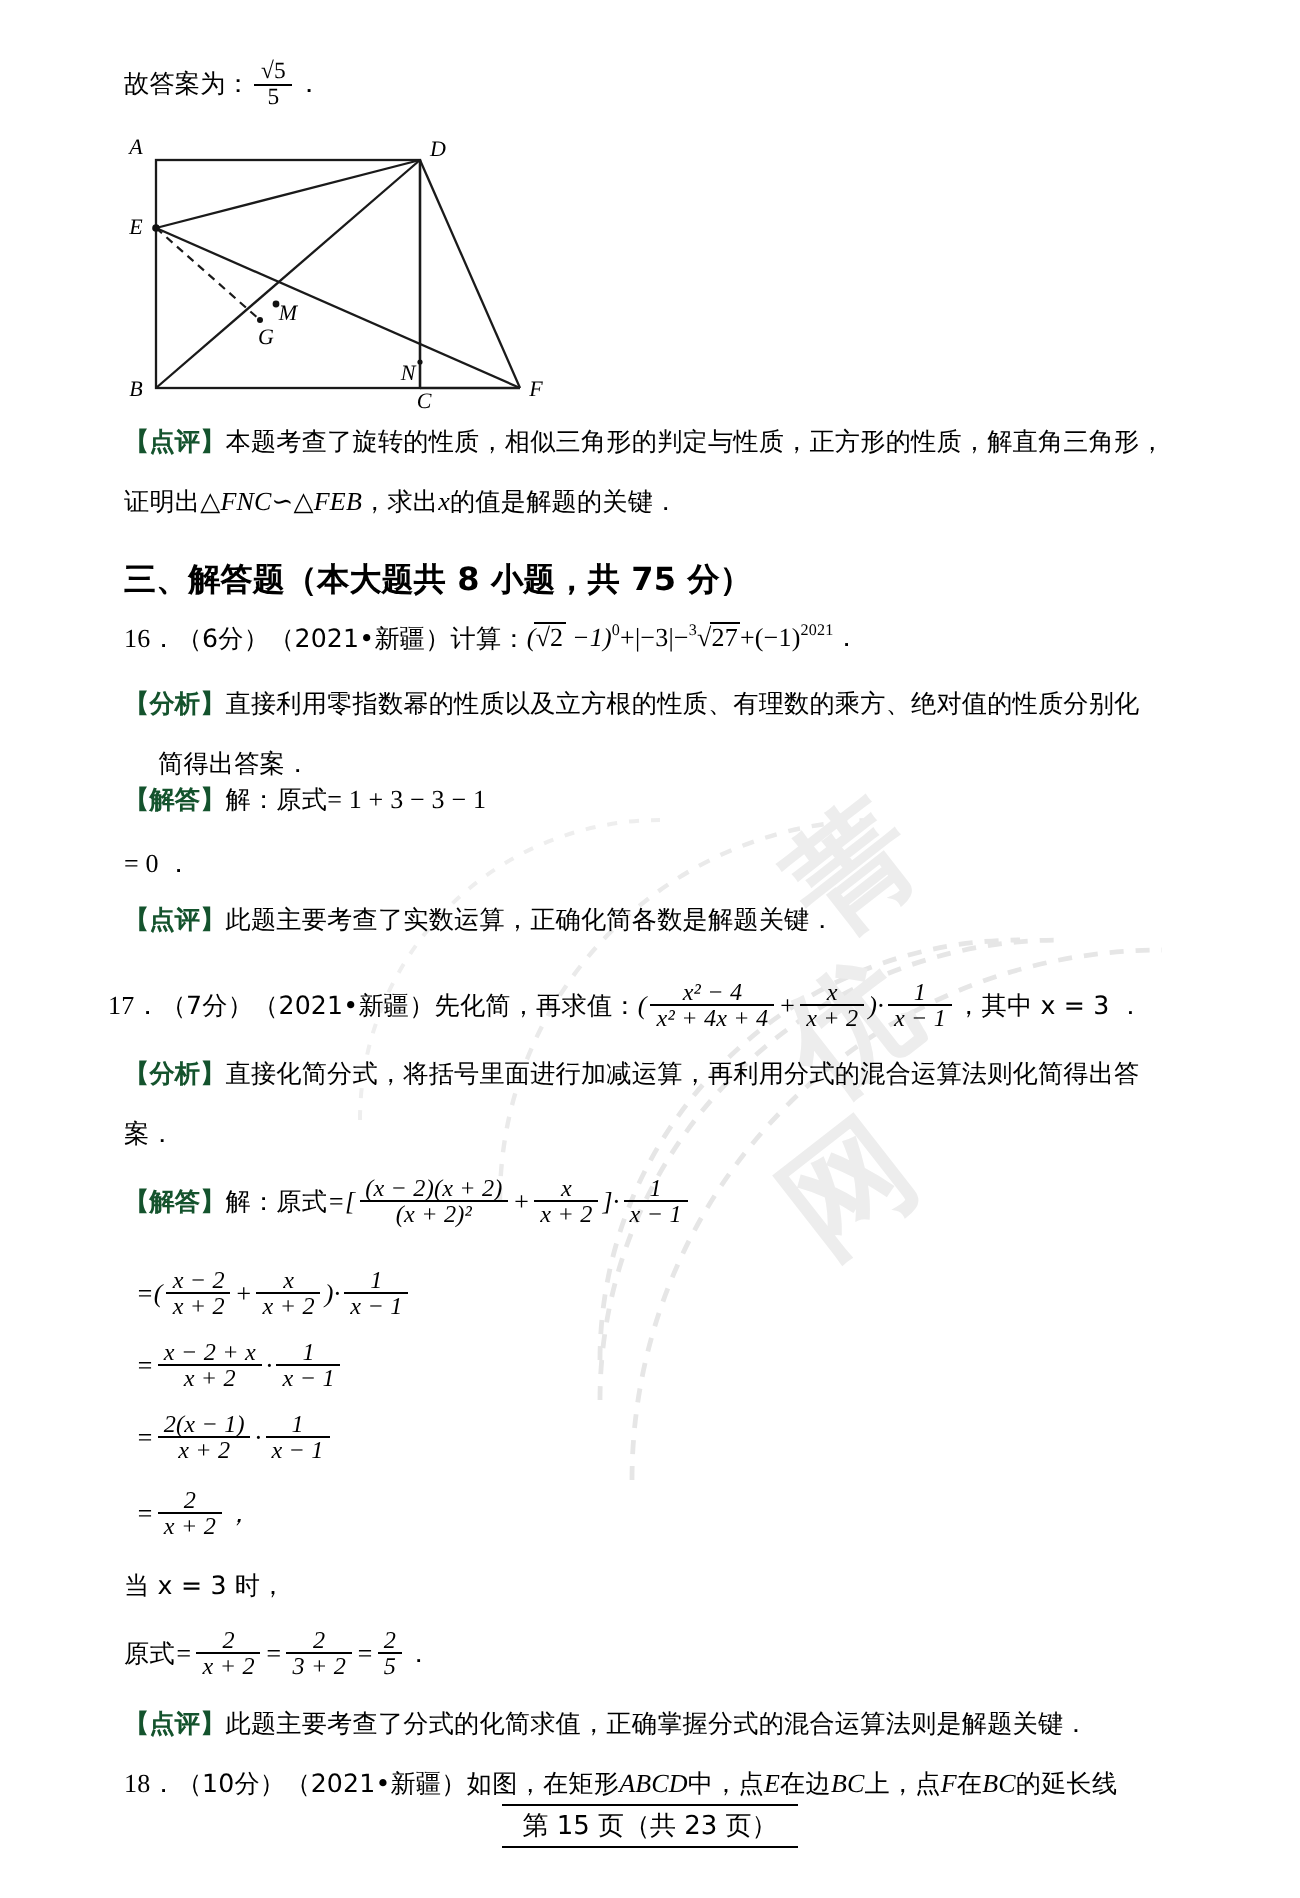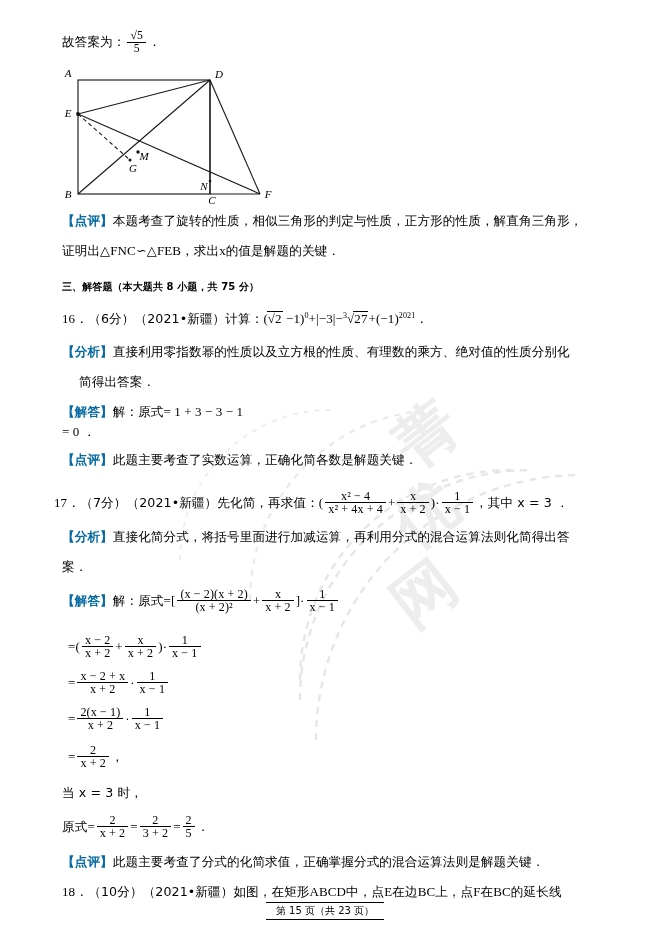--- a/index.html
+++ b/index.html
@@ -35,22 +35,22 @@
   }
 
   .line {
     position: absolute;
     font-size: 13.2px;
     line-height: 1.15;
     white-space: nowrap;
     letter-spacing: 0.1px;
   }
   .cn { font-family: "DejaVu Sans", "Liberation Sans", sans-serif; font-size: 12.6px; }
-  .blue { color: #0369a1; font-weight: bold; }
-  .it { font-family: "Liberation Serif", serif; }
+  .blue { color: #14532d; font-weight: bold; }
+  .it { font-style: italic; font-family: "Liberation Serif", serif; }
   .mathtxt { font-family: "Liberation Serif", "DejaVu Serif", serif; font-size: 13px; }
 
   
   .frac {
     display: inline-block;
     vertical-align: -0.52em;
     text-align: center;
     line-height: 1.02;
     font-size: 0.93em;
     margin: 0 2px;
@@ -62,31 +62,31 @@
     display: inline-block;
     border-top: 1px solid #000;
     padding: 0 1px 0 1px;
     margin-left: -1px;
   }
   sup.exp { font-size: 0.62em; vertical-align: super; }
 
   .sec-head {
     font-family: "DejaVu Sans", "Liberation Sans", sans-serif;
     font-weight: bold;
-    font-size: 10px;
+    font-size: 16px;
   }
 
   
   #footer {
     position: absolute;
     left: 0;
     top: 902px;
     width: 650px;
     text-align: center;
-    font-size: 10px;
+    font-size: 13px;
     font-family: "DejaVu Sans", "Liberation Sans", sans-serif;
   }
   #footer .fbox {
     display: inline-block;
     border-top: 1px solid #000;
     border-bottom: 1px solid #000;
     padding: 1px 10px 1px 10px;
   }
 
   
@@ -186,21 +186,21 @@
 
   <div class="line cn" style="left:62px; top:311px;">
     <span class="mathtxt">16．</span><span>（6分）</span><span>（2021•新疆）</span><span>计算：</span><span class="mathtxt"><span class="it">(</span><span class="sq">√2</span><span class="it"> −1)</span><sup class="exp">0</sup><span>+</span><span>|−3|</span><span>−</span><sup class="exp">3</sup><span style="display:inline-block;">√<span class="sq">27</span></span><span>+</span><span>(−1)</span><sup class="exp">2021</sup><span>．</span></span>
   </div>
 
   <div class="line cn" style="left:62px; top:345px;">
     <span class="blue">【分析】</span><span>直接利用零指数幂的性质以及立方根的性质、有理数的乘方、绝对值的性质分别化</span>
   </div>
   <div class="line cn" style="left:79px; top:375px;">简得出答案．</div>
 
-  <div class="line cn" style="left:62px; top:405px;">
+  <div class="line cn" style="left:62px; top:393px;">
     <span class="blue">【解答】</span><span>解：原式</span><span class="mathtxt">= 1 + 3 − 3 − 1</span>
   </div>
   <div class="line mathtxt" style="left:62px; top:425px;">= 0 ．</div>
 
   <div class="line cn" style="left:62px; top:453px;">
     <span class="blue">【点评】</span><span>此题主要考查了实数运算，正确化简各数是解题关键．</span>
   </div>
 
   <div class="line cn" style="left:54px; top:490px;">
     <span class="mathtxt">17．</span><span>（7分）</span><span>（2021•新疆）</span><span>先化简，再求值：</span><span class="mathtxt it"><span>(</span><span class="frac"><span class="num">x² − 4</span><span class="den">x² + 4x + 4</span></span><span>+</span><span class="frac"><span class="num">x</span><span class="den">x + 2</span></span><span>)</span><span>·</span><span class="frac"><span class="num">1</span><span class="den">x − 1</span></span></span><span class="cn">，</span><span class="cn">其中 x = 3 ．</span>

